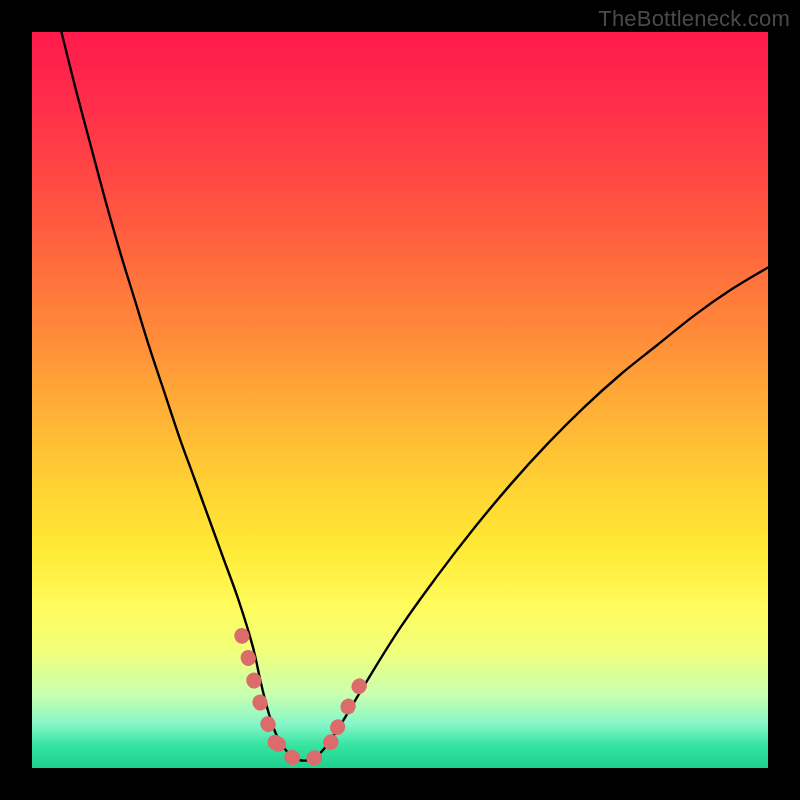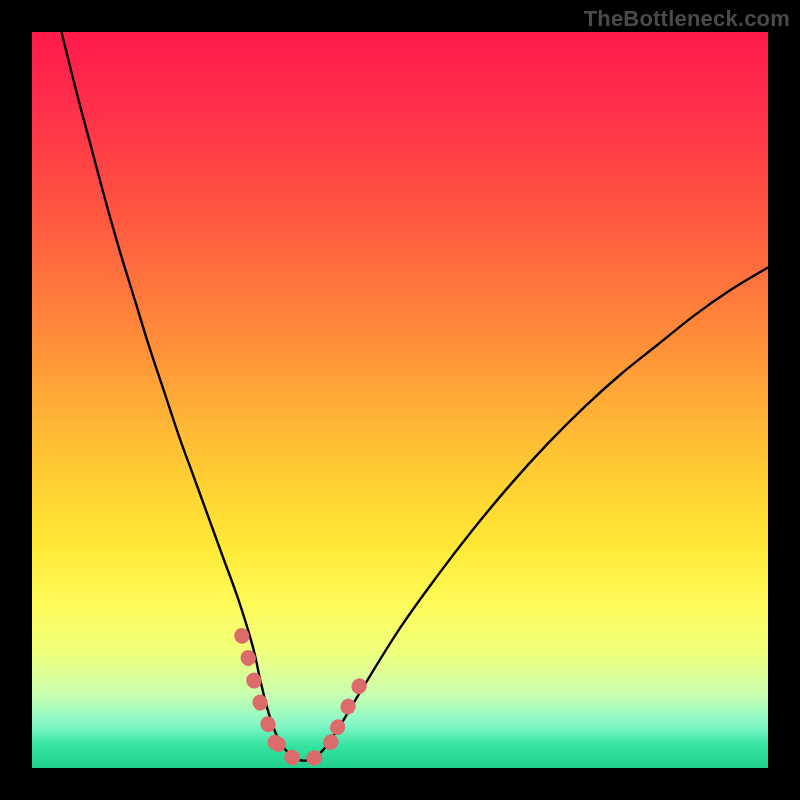--- a/index.html
+++ b/index.html
@@ -39,21 +39,21 @@
       #35e3a0 97%,
       #1fd08c 100%
     );
   }
   .watermark {
     position: absolute;
     top: 6px;
     right: 10px;
     color: #4a4a4a;
     font-size: 22px;
-    font-weight: 700;
+    font-weight: 400;
     letter-spacing: 0.2px;
     user-select: none;
   }
   svg.curves {
     position: absolute;
     left: 0;
     top: 0;
     width: 736px;
     height: 736px;
     overflow: visible;

